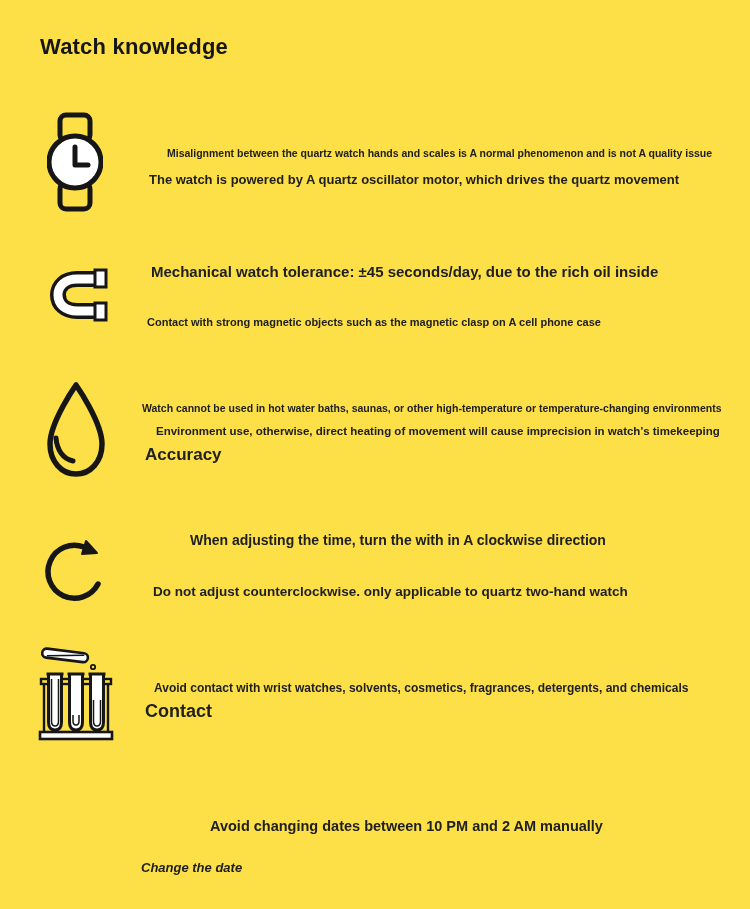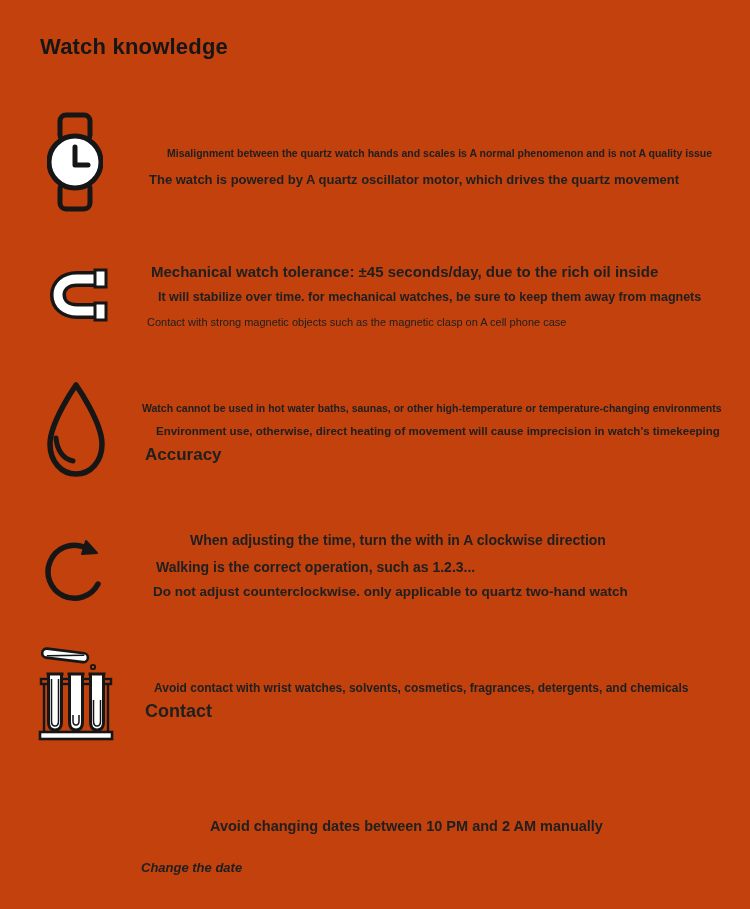--- a/index.html
+++ b/index.html
@@ -1,37 +1,37 @@
 <!DOCTYPE html>
 <html><head>
 <meta charset="utf-8">
 <style>
   html,body { margin:0; padding:0; background:#ffffff; }
   .page {
-    position:relative; width:750px; height:909px; background:#c2410c;
+    position:relative; width:750px; height:909px; background:#fde047;
     font-family:"Liberation Sans", sans-serif; overflow:hidden;
   }
   .title {
     position:absolute; left:40px; top:34px;
     font-size:22px; font-weight:700; color:#161616; letter-spacing:.2px;
   }
   .line { position:absolute; white-space:nowrap; color:#202020; font-weight:700; }
   .icon { position:absolute; }
   .icon svg { display:block; width:100%; height:100%; }
 
   
   .i1  { left:47px;  top:112px; width:56px; height:100px; }
   .s1l1{ left:167px; top:147px; font-size:10.5px; }
   .s1l2{ left:149px; top:172px; font-size:13px; }
 
   
   .i2  { left:50px;  top:266px; width:58px; height:58px; }
   .s2l1{ left:151px; top:263px; font-size:15px; }
   .s2l2{ left:158px; top:290px; font-size:12.5px; }
-  .s2l3{ left:147px; top:316px; font-size:11px; font-weight:400; }
+  .s2l3{ left:147px; top:316px; font-size:11px; font-weight:700; }
 
   
   .i3  { left:42px;  top:380px; width:68px; height:100px; }
   .s3l1{ left:142px; top:402px; font-size:10.5px; font-weight:600; }
   .s3l2{ left:156px; top:425px; font-size:11.5px; }
   .s3l3{ left:145px; top:445px; font-size:17px; }
 
   
   .i4  { left:42px;  top:528px; width:62px; height:80px; }
   .s4l1{ left:190px; top:532px; font-size:14px; }
@@ -68,41 +68,39 @@
 
   <div class="icon i2">
     <svg viewBox="0 0 58 58">
       <path d="M52 13 H27 C15 13 8 20 8 29 C8 38 15 45 27 45 H52" fill="none" stroke="#161616" stroke-width="16"></path>
       <path d="M52 13 H27 C15 13 8 20 8 29 C8 38 15 45 27 45 H52" fill="none" stroke="#ffffff" stroke-width="9"></path>
       <rect x="45" y="4" width="11" height="17" fill="#ffffff" stroke="#161616" stroke-width="3"></rect>
       <rect x="45" y="37" width="11" height="17" fill="#ffffff" stroke="#161616" stroke-width="3"></rect>
     </svg>
   </div>
   <div class="line s2l1">Mechanical watch tolerance: ±45 seconds/day, due to the rich oil inside</div>
-  <div class="line s2l2">It will stabilize over time. for mechanical watches, be sure to keep them away from magnets</div>
   <div class="line s2l3">Contact with strong magnetic objects such as the magnetic clasp on A cell phone case</div>
 
   <div class="icon i3">
     <svg viewBox="0 0 68 100" fill="none" stroke="#161616">
       <path d="M34 5 C34 5 8 42 8 64 C8 81.5 19.5 94 34 94 C48.5 94 60 81.5 60 64 C60 42 34 5 34 5 Z" stroke-width="5.5" stroke-linejoin="round"></path>
       <path d="M14 58 C15 70 21 79 31 81" stroke-width="5" stroke-linecap="round"></path>
     </svg>
   </div>
   <div class="line s3l2">Environment use, otherwise, direct heating of movement will cause imprecision in watch's timekeeping</div>
   <div class="line s3l1">Watch cannot be used in hot water baths, saunas, or other high-temperature or temperature-changing environments</div>
   <div class="line s3l3">Accuracy</div>
 
   <div class="icon i4">
     <svg viewBox="0 0 62 80" fill="none" stroke="#161616">
       <path d="M42 19 A26.5 26.5 0 1 0 56 56" stroke-width="5.5" stroke-linecap="round"></path>
       <path d="M55 25 L44 13 L40 26 Z" fill="#161616" stroke="#161616" stroke-width="2" stroke-linejoin="round"></path>
     </svg>
   </div>
   <div class="line s4l1">When adjusting the time, turn the with in A clockwise direction</div>
-  <div class="line s4l2">Walking is the correct operation, such as 1.2.3...</div>
   <div class="line s4l3">Do not adjust counterclockwise. only applicable to quartz two-hand watch</div>
 
   <div class="icon i5">
     <svg viewBox="0 0 76 100" fill="none" stroke="#161616">
       <g transform="rotate(7 28 11)">
         <rect x="4" y="6" width="46" height="9" rx="4.5" fill="#ffffff" stroke-width="2.6"></rect>
         <line x1="9" y1="13" x2="46" y2="8" stroke-width="1.5"></line>
       </g>
       <circle cx="55" cy="22" r="2.2" stroke-width="1.8"></circle>
       <rect x="3" y="34" width="70" height="5" stroke-width="2.4"></rect>

